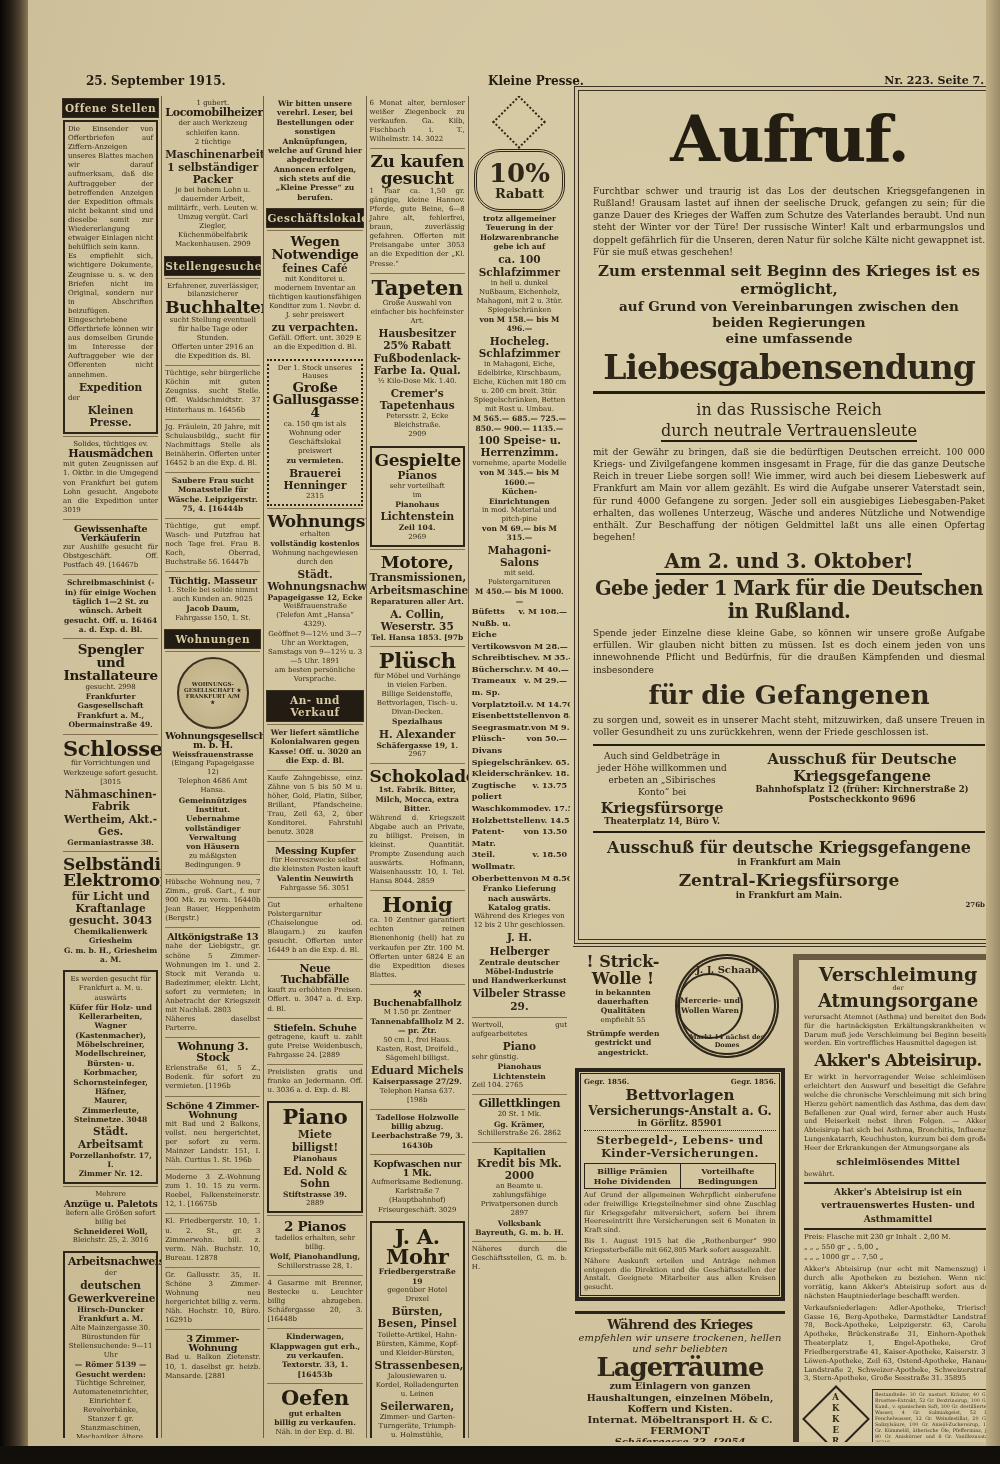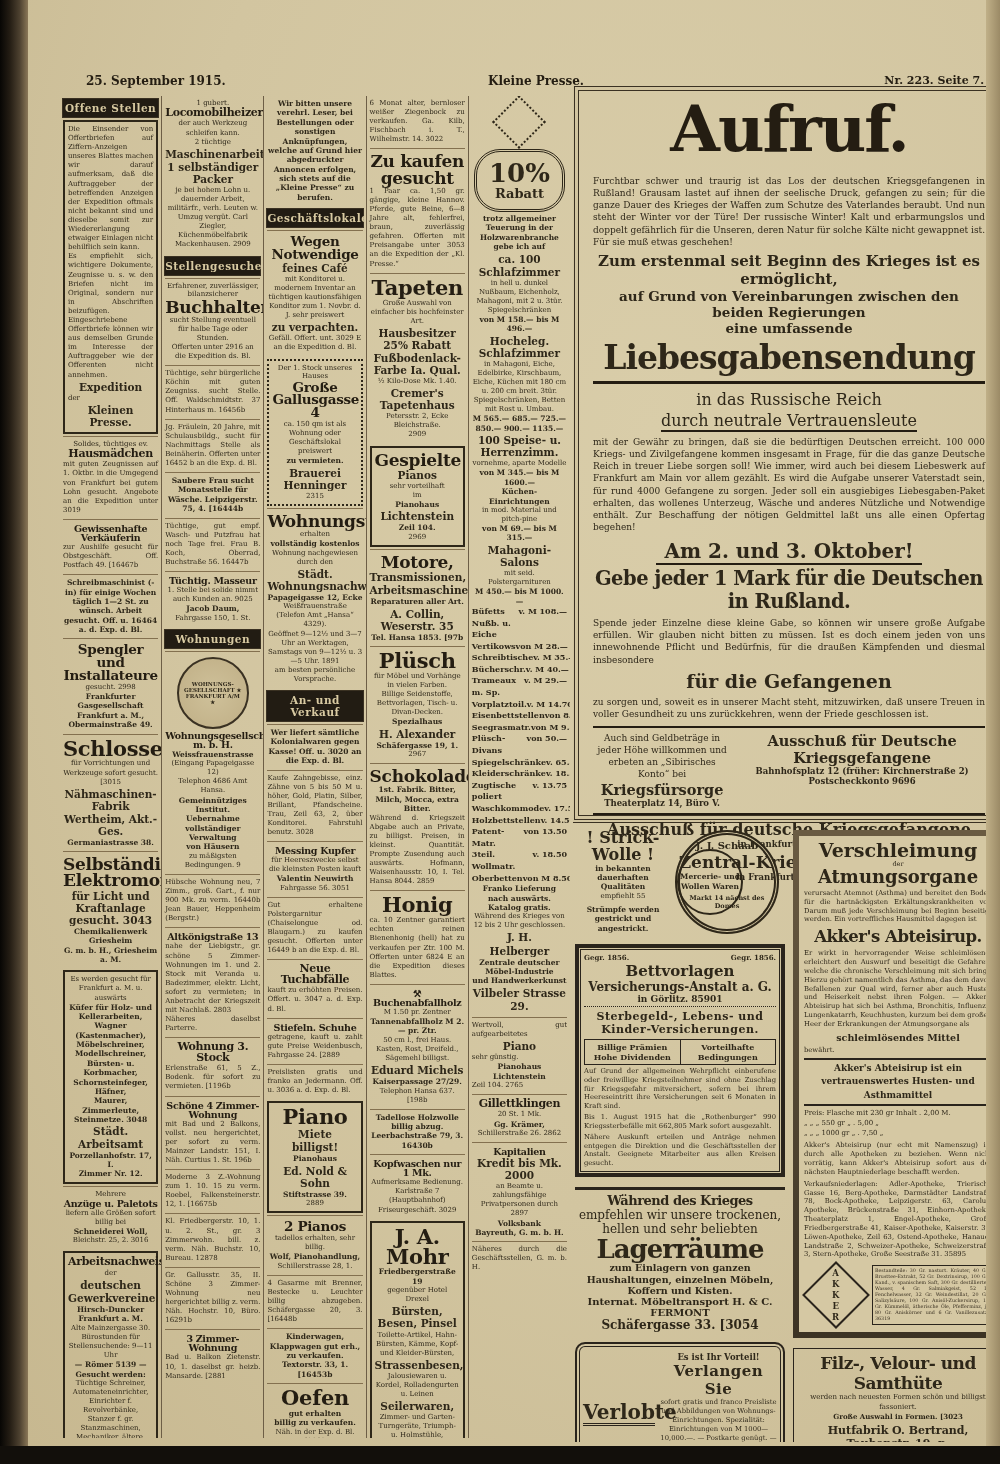--- a/index.html
+++ b/index.html
@@ -46,67 +46,67 @@
     font-size:5.5px;font-weight:bold;padding:5px;box-sizing:border-box;background:radial-gradient(#cfc19a,#bfae85);}
   .badge-wrap{text-align:center;margin:4px 0 2px;}
   .diam{width:34px;height:34px;margin:2px auto 8px;border:2px dotted #2e2719;transform:rotate(45deg);}
   .badge{display:inline-block;border:3px double #2e2719;border-radius:26px;padding:8px 12px;}
   .badge .b1{font-size:26px;font-weight:bold;line-height:1;}
   .badge .b2{font-size:13px;font-weight:bold;}
 
   
   #right{position:absolute;left:545px;top:86px;width:432px;height:1356px;overflow:hidden;}
   #aufruf{border:1px solid #3a3122;box-shadow:0 0 0 3px #d2c5a0,0 0 0 4px #3a3122,0 0 0 6px #d2c5a0,0 0 0 7px #3a3122;
-    margin:4px 5px 0;padding:0 14px 6px;height:726px;box-sizing:border-box;}
+    margin:4px 5px 0;padding:10px 14px 6px;height:850px;box-sizing:border-box;}
   .af-title{font-size:64px;font-weight:bold;text-align:center;letter-spacing:-2px;line-height:1;margin:6px 0 14px;color:#241d12;}
   .af-p{font-size:9px;line-height:1.35;text-align:justify;margin:4px 0;}
   .af-h2{font-size:15px;font-weight:bold;text-align:center;line-height:1.2;}
   .af-h2b{font-size:13.5px;font-weight:bold;text-align:center;line-height:1.2;}
   .af-big1{font-size:33px;font-weight:bold;text-align:center;letter-spacing:-1px;
     border-bottom:3px solid #241d12;padding-bottom:4px;margin:2px 0 6px;}
   .af-h3{font-size:16px;font-weight:normal;text-align:center;line-height:1.3;}
   .af-h3 .ul{border-bottom:2px solid #241d12;}
   .af-date{font-size:20px;font-weight:bold;text-align:center;margin:6px 0 2px;}
   .af-date span{border-bottom:2px solid #241d12;padding:0 8px;}
   .af-big2{font-size:19.5px;font-weight:bold;text-align:center;letter-spacing:-.5px;margin:4px 0;}
-  .af-big3{font-size:19px;font-weight:bold;text-align:center;margin:2px 0;}
+  .af-big3{font-size:26px;font-weight:bold;text-align:center;margin:2px 0;}
   .af-orgs{border-top:2px solid #241d12;margin-top:6px;padding-top:4px;display:flex;gap:8px;}
   .af-org1{width:36%;} .af-org2{width:64%;}
   .af-orgname{font-size:14.5px;font-weight:bold;text-align:center;}
   .af-orgsub{font-size:8.5px;text-align:center;font-weight:bold;}
   .af-sig{border-top:2px solid #241d12;margin-top:5px;padding-top:5px;text-align:center;}
   .af-sig1{font-size:16px;font-weight:bold;}
   .af-sig2{font-size:17px;font-weight:bold;margin-top:3px;}
   .af-sub{font-size:8.5px;font-weight:bold;}
   .af-tag{font-size:7px;text-align:right;font-weight:bold;}
 
   #rb{display:flex;gap:8px;margin-top:14px;padding:0 2px;}
   .rb-col{width:212px;overflow:hidden;}
   .ad-strick{display:flex;gap:4px;}
   .sw-txt{width:96px;}
   .sw-t{font-size:16px;font-weight:bold;text-align:center;line-height:1.05;}
   .stamp{width:100px;height:100px;border-radius:50%;border:2px solid #2e2719;box-shadow:0 0 0 1px #d2c5a0 inset,0 0 0 3px #2e2719 inset;
     display:flex;align-items:center;position:relative;flex-shrink:0;}
   .stamp .arc-t{position:absolute;top:8px;left:0;right:0;text-align:center;font-size:10px;font-weight:bold;}
-  .stamp .arc-b{position:absolute;bottom:22px;left:0;right:0;text-align:center;font-size:6.5px;font-weight:bold;}
+  .stamp .arc-b{position:absolute;bottom:7px;left:0;right:0;text-align:center;font-size:6.5px;font-weight:bold;}
   .stamp .mid{width:62px;height:62px;border-radius:50%;border:2px solid #2e2719;display:flex;flex-direction:column;
     align-items:center;justify-content:center;text-align:center;font-size:7.5px;font-weight:bold;line-height:1.3;}
   .ad-roth{border:4px solid #2a241c;box-shadow:0 0 0 1px #d2c5a0 inset,0 0 0 2px #2a241c inset;padding:5px;margin-top:10px;}
   .roth-top{display:flex;justify-content:space-between;font-size:7px;font-weight:bold;}
   .roth-name{font-size:15px;font-weight:bold;text-align:center;}
   .roth-sub{font-size:12px;font-weight:bold;text-align:center;}
   .roth-city{font-size:9px;font-weight:bold;text-align:center;border-bottom:1px dotted #2a241c;padding-bottom:2px;}
   .roth-line{font-size:11px;font-weight:bold;text-align:center;letter-spacing:.5px;margin:3px 0;}
   .roth-tbl{display:flex;border:1px solid #2a241c;margin:2px 0;}
   .roth-tbl div{flex:1;border-left:1px solid #2a241c;font-size:8px;font-weight:bold;text-align:center;padding:2px;}
   .roth-tbl div:first-child{border-left:none;}
   .roth-p{font-size:6.8px;line-height:1.3;text-align:justify;margin-top:2px;}
   .ad-lager{margin-top:10px;border-top:3px solid #2a241c;padding-top:3px;}
   .lg-pre{font-size:13px;font-weight:bold;text-align:center;letter-spacing:-.5px;}
-  .lg-pre2{font-size:12px;text-align:center;}
+  .lg-pre2{font-size:10px;text-align:center;font-style:italic;}
   .lg-big{font-size:26px;font-weight:bold;text-align:center;letter-spacing:-1px;line-height:1;}
   .lg-sub{font-size:9.5px;font-weight:bold;text-align:center;line-height:1.2;}
   .lg-firm{font-size:10px;font-weight:bold;text-align:center;}
   .ad-verl{border:2px solid #2a241c;border-radius:10px;box-shadow:0 0 0 2px #d2c5a0 inset,0 0 0 3px #2a241c inset;
     padding:8px 6px;margin-top:10px;display:flex;gap:5px;}
   .vl-name{font-size:20px;font-weight:bold;width:72px;text-align:center;align-self:center;
     border-bottom:3px double #2a241c;line-height:1.05;}
   .vl-right{flex:1;text-align:center;}
   .vl-h1{font-size:8.5px;font-weight:bold;}
   .vl-h2{font-size:15px;font-weight:bold;letter-spacing:.5px;}

